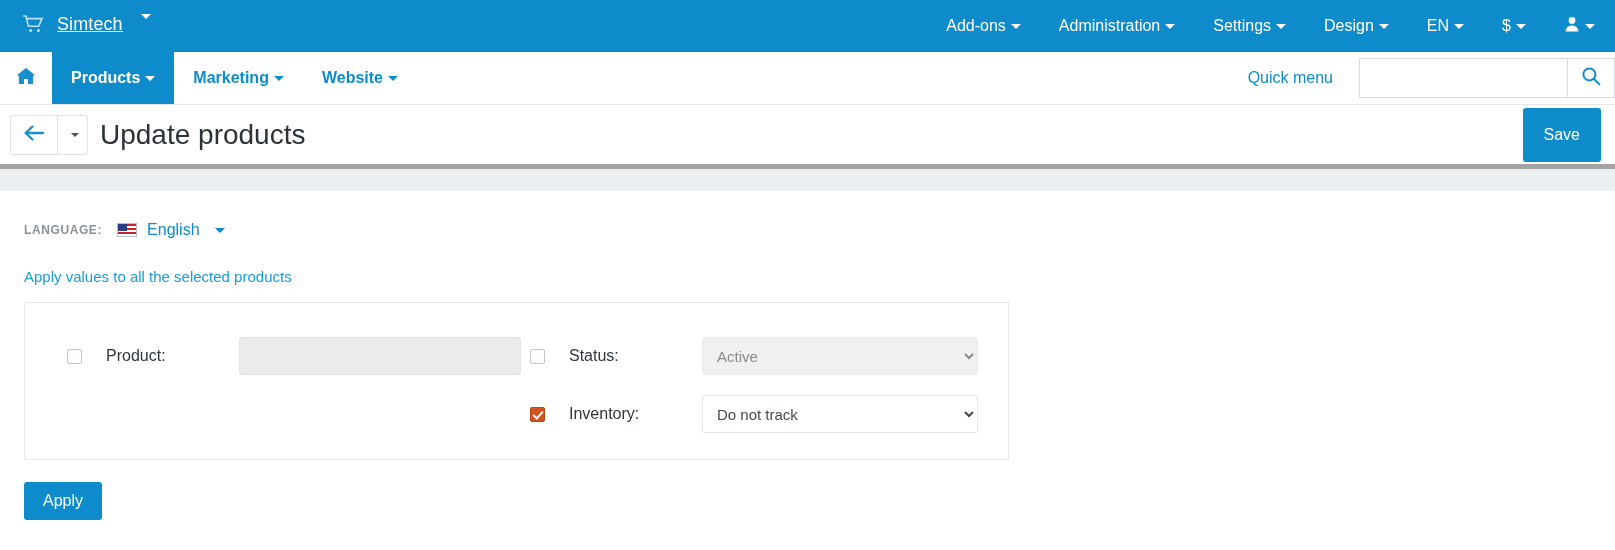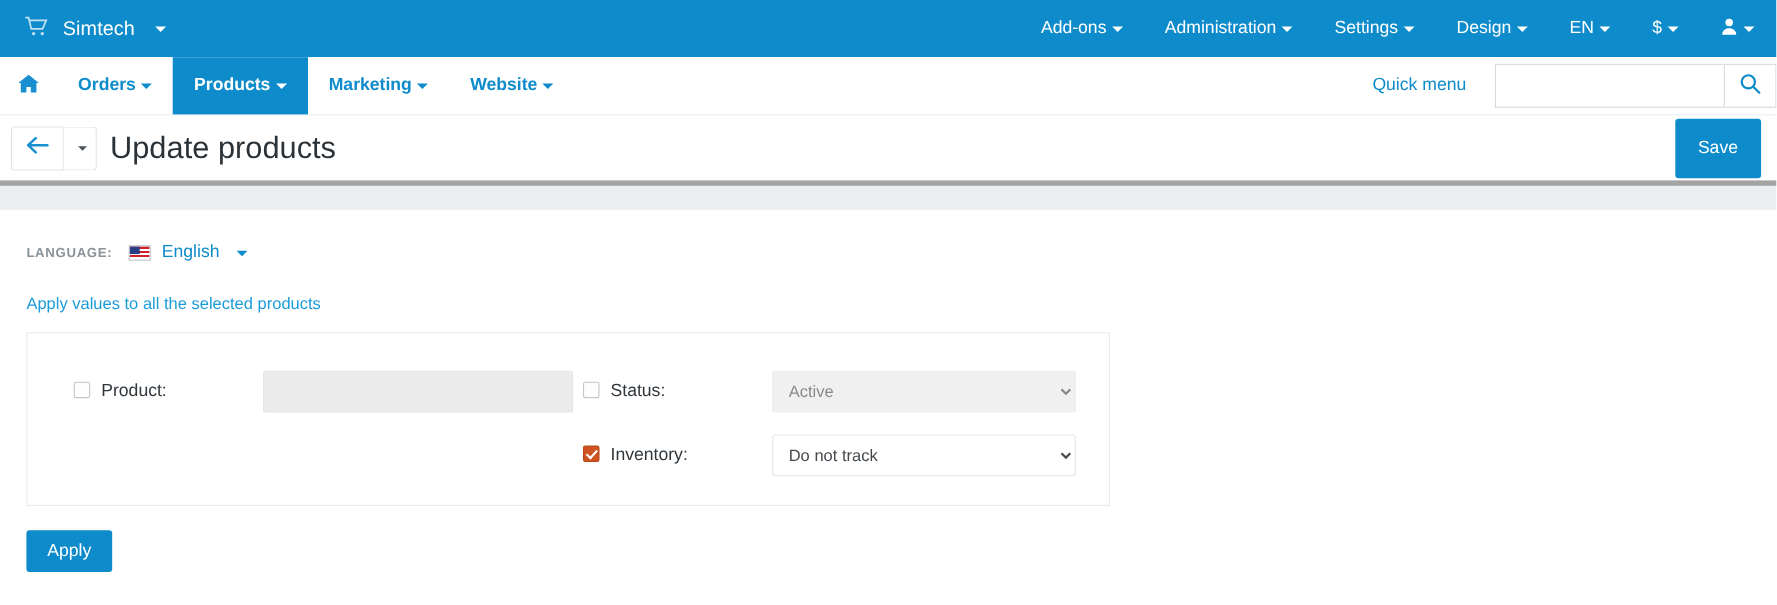--- a/index.html
+++ b/index.html
@@ -15,22 +15,22 @@
   .topbar {
     height: 52px;
     background: #0d8bca;
     display: flex;
     align-items: center;
     padding: 0 14px 0 22px;
     color: #ffffff;
   }
   .brand {
     display: flex;
-    align-items: center;
     gap: 13px;
+    text-decoration: underline;
   }
   .cart-icon { display: block; }
   .brand-name {
     font-size: 18px;
     color: #ffffff;
     letter-spacing: .1px;
   }
   .caret {
     display: inline-block;
     width: 0; height: 0;
@@ -252,22 +252,22 @@
     flex: 1;
   }
   .field-row {
     display: flex;
     align-items: center;
     margin-bottom: 20px;
   }
   .field-row:last-child { margin-bottom: 0; }
   .chk-label {
     display: flex;
-    align-items: flex-start;
-    gap: 10px;
+    align-items: center;
+    gap: 24px;
     width: 172px;
     cursor: pointer;
   }
   .chk {
     width: 15px; height: 15px;
     border: 1px solid #c2c6ca;
     border-radius: 2px;
     background: #fdfdfd;
     flex: none;
     display: block;
@@ -386,24 +386,20 @@
 
 <div class="mainnav">
   <div class="home-btn">
     <span>
       <svg width="20" height="18" viewBox="0 0 20 18" fill="#1a8fd0">
         <path d="M10 1 0.6 8.4h2.3V17h5.1v-4.9h4V17h5.1V8.4H19.4z"></path>
       </svg>
     </span>
   </div>
 
-  <div class="mainnav-item">
-    <span>Orders</span>
-    <i class="caret"></i>
-  </div>
   <div class="mainnav-item active">
     <span>Products</span>
     <i class="caret"></i>
   </div>
   <div class="mainnav-item">
     <span>Marketing</span>
     <i class="caret"></i>
   </div>
   <div class="mainnav-item">
     <span>Website</span>

